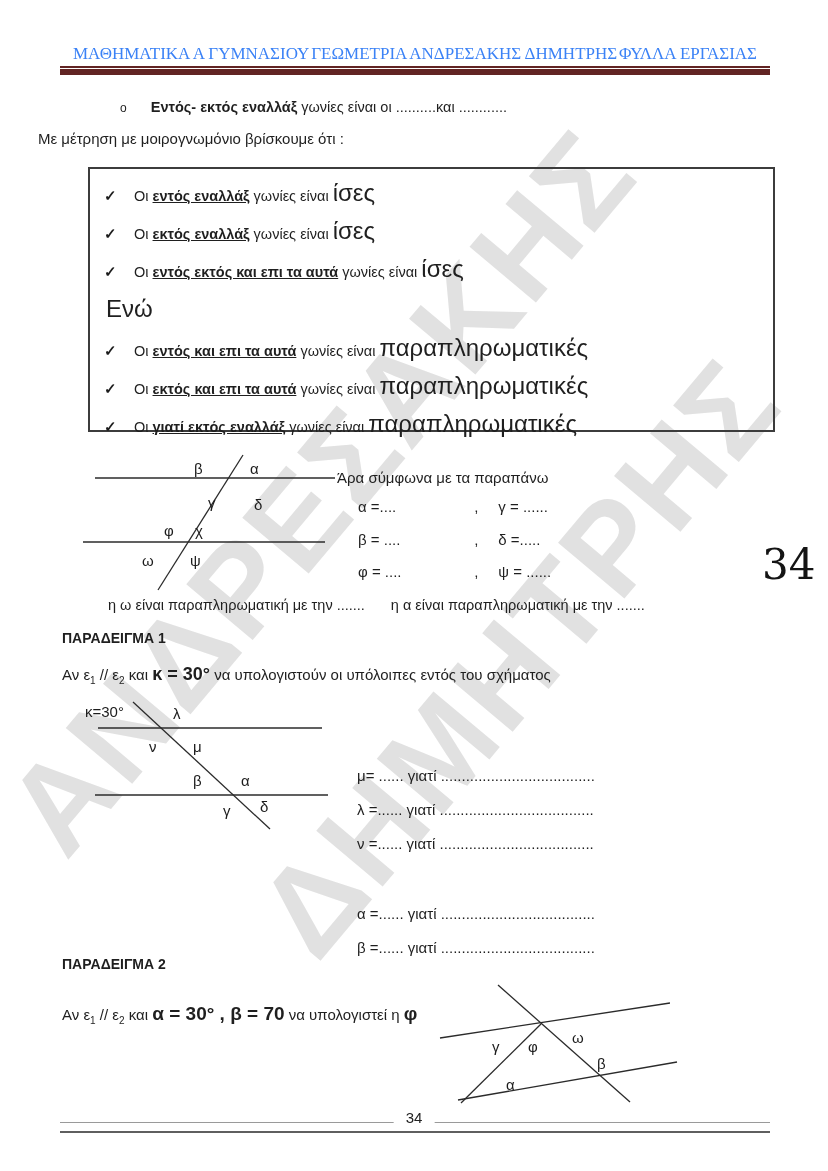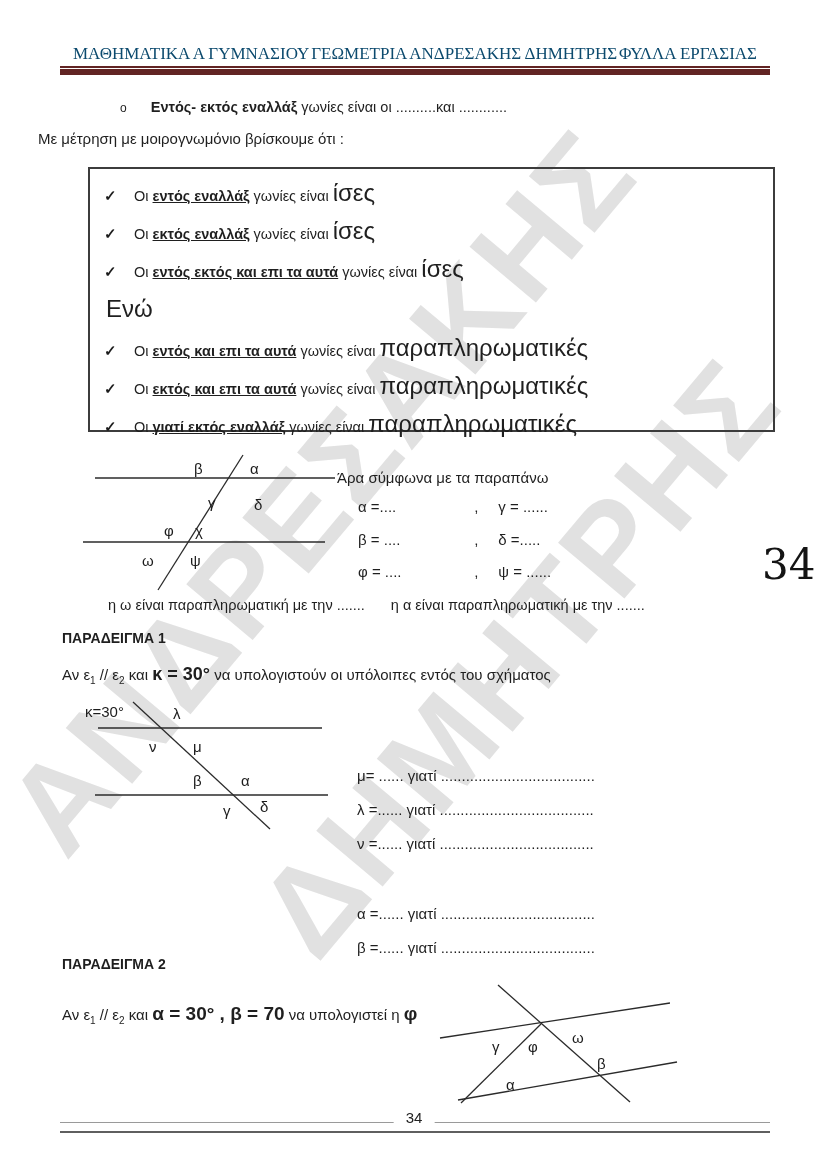--- a/index.html
+++ b/index.html
@@ -16,21 +16,21 @@
     transform:translate(-50%,-50%) rotate(-50deg);
     font-family:"Liberation Sans", sans-serif;
     font-weight:bold; font-size:126px; line-height:2.05;
     color:#c9c9c9; opacity:.55; white-space:nowrap; text-align:center;
     z-index:0; pointer-events:none; letter-spacing:3px;
   }
 
   
   .header {
     left:73px; top:44px; width:684px; display:flex; justify-content:space-between;
-    font-family:"Liberation Serif", serif; font-size:17px; color:#0c4a6e; white-space:nowrap;
+    font-family:"Liberation Serif", serif; font-size:17px; color:#3b82f6; white-space:nowrap;
   }
   .header-rule { left:60px; top:66px; width:710px; height:9px;
     background:linear-gradient(#622423 0 2px, #ffffff 2px 3px, #622423 3px 9px); }
 
   
   .bullet-line { left:120px; top:99px; font-size:14.5px; }
   .bullet-line .bullet { display:inline-block; margin-right:20px; font-size:12px; }
   .bullet-line .b { font-weight:bold; }
   .measure-line { left:38px; top:130px; font-size:15px; }
 

